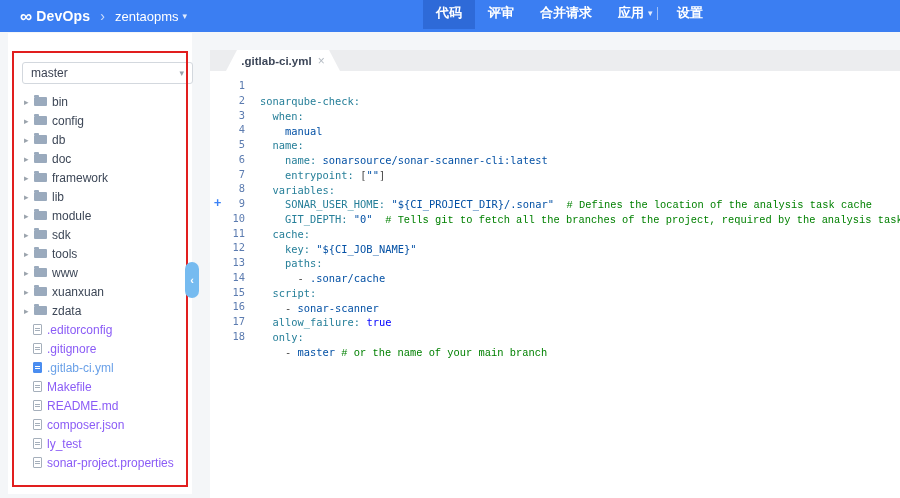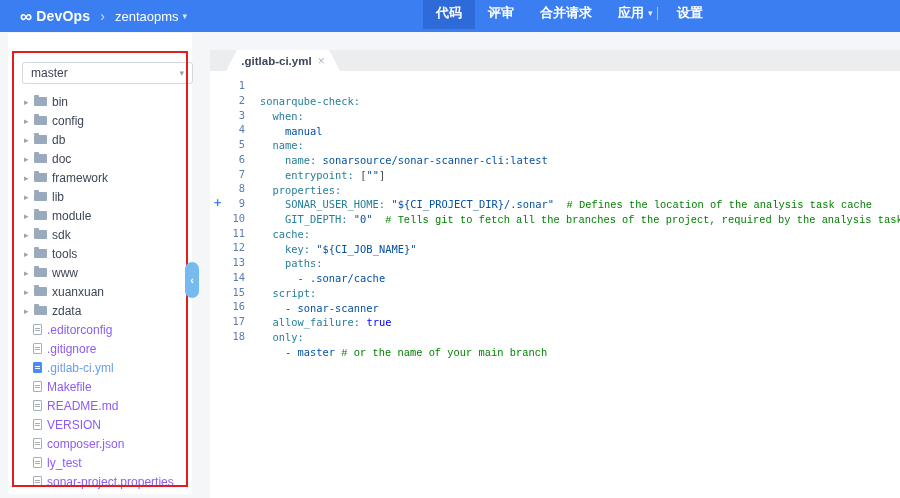--- a/index.html
+++ b/index.html
@@ -202,24 +202,20 @@
   <div class="titem file">
     <span class="file-glyph"></span>
     <span class="tlabel">Makefile</span>
   </div>
 
   <div class="titem file">
     <span class="file-glyph"></span>
     <span class="tlabel">README.md</span>
   </div>
 
-  <div class="titem file">
-    <span class="file-glyph"></span>
-    <span class="tlabel">VERSION</span>
-  </div>
 
   <div class="titem file">
     <span class="file-glyph"></span>
     <span class="tlabel">composer.json</span>
   </div>
 
   <div class="titem file">
     <span class="file-glyph"></span>
     <span class="tlabel">ly_test</span>
   </div>
@@ -265,21 +261,21 @@
         <div class="crow">
           <div class="gutter">5</div>
           <div class="cline"><span class="guide" style="left: calc(0ch + 6px);"></span><span class="guide" style="left: calc(2ch + 6px);"></span><span>    </span><span class="seg-key">name:</span><span class="seg-plain"> </span><span class="seg-value">sonarsource/sonar-scanner-cli:latest</span></div>
         </div>
         <div class="crow">
           <div class="gutter">6</div>
           <div class="cline"><span class="guide" style="left: calc(0ch + 6px);"></span><span class="guide" style="left: calc(2ch + 6px);"></span><span>    </span><span class="seg-key">entrypoint:</span><span class="seg-plain"> </span><span class="seg-delimiter">[</span><span class="seg-value">""</span><span class="seg-delimiter">]</span></div>
         </div>
         <div class="crow">
           <div class="gutter">7</div>
-          <div class="cline"><span class="guide" style="left: calc(0ch + 6px);"></span><span>  </span><span class="seg-key">properties:</span></div>
+          <div class="cline"><span class="guide" style="left: calc(0ch + 6px);"></span><span>  </span><span class="seg-key">variables:</span></div>
         </div>
         <div class="crow">
           <div class="gutter">8</div>
           <div class="cline"><span class="guide" style="left: calc(0ch + 6px);"></span><span class="guide" style="left: calc(2ch + 6px);"></span><span>    </span><span class="seg-key">SONAR_USER_HOME:</span><span class="seg-plain"> </span><span class="seg-value">"${CI_PROJECT_DIR}/.sonar"</span><span class="seg-plain">  </span><span class="seg-comment"># Defines the location of the analysis task cache</span></div>
         </div>
         <div class="crow">
           <div class="gutter">9<span class="plus">+</span></div>
           <div class="cline"><span class="guide" style="left: calc(0ch + 6px);"></span><span class="guide" style="left: calc(2ch + 6px);"></span><span>    </span><span class="seg-key">GIT_DEPTH:</span><span class="seg-plain"> </span><span class="seg-value">"0"</span><span class="seg-plain">  </span><span class="seg-comment"># Tells git to fetch all the branches of the project, required by the analysis task</span></div>
         </div>
         <div class="crow">

